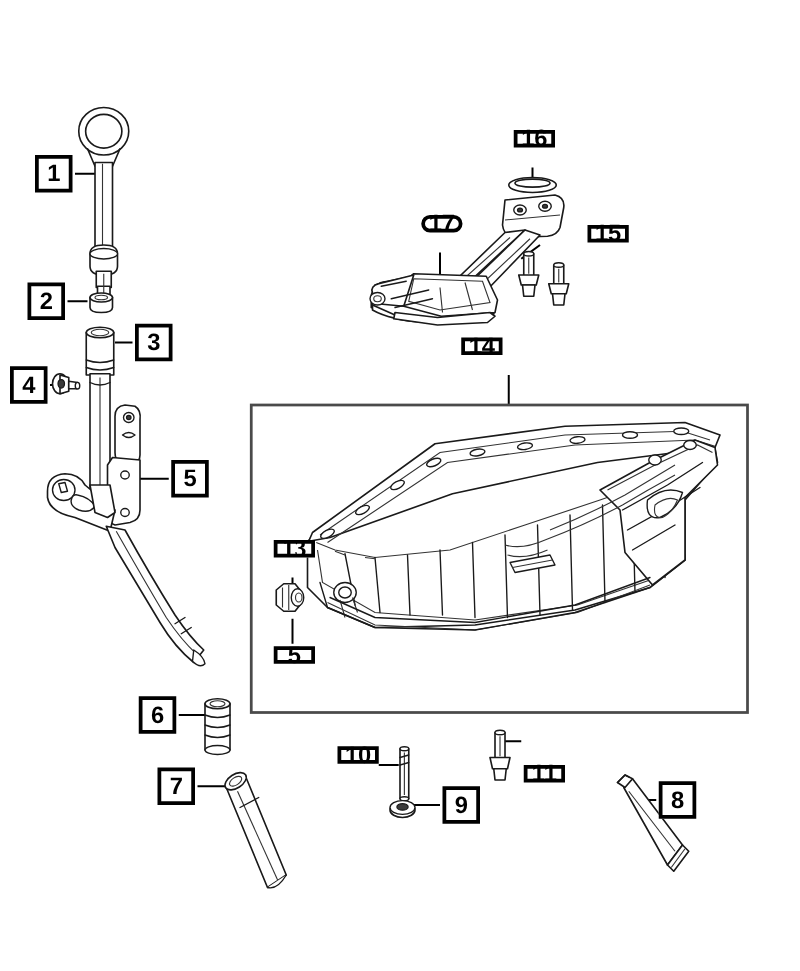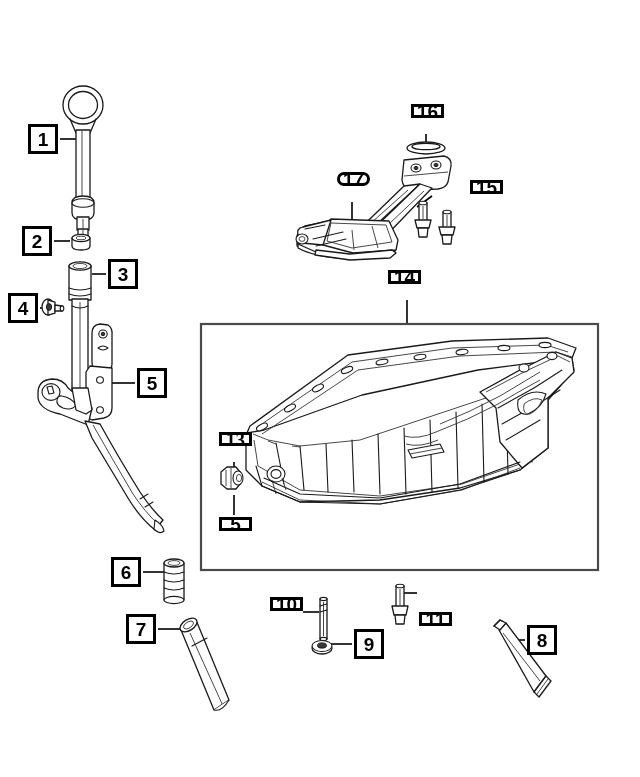--- a/index.html
+++ b/index.html
@@ -319,21 +319,21 @@
     </div>
   <div class="callout cbox-2d" style="left:419px; top:612px;">
       <span>11</span>
     </div>
   <div class="callout cbox-2d" style="left:219px; top:517px;">
       <span>5</span>
     </div>
   <div class="callout cbox-2d" style="left:219px; top:432px;font-family:Liberation Serif, serif;">
       <span>13</span>
     </div>
-  <div class="callout cbox-2d" style="left:388px; top:270px;">
+  <div class="callout cbox-2d" style="left:369px; top:270px;">
       <span>14</span>
     </div>
   <div class="callout cbox-2d" style="left:434px; top:180px;margin-left:36px;">
       <span>15</span>
     </div>
   <div class="callout cbox-2d" style="left:411px; top:104px;">
       <span>16</span>
     </div>
   <div class="callout cbox-2d" style="left:337px; top:172px;border-radius:14px;">
       <span>17</span>

